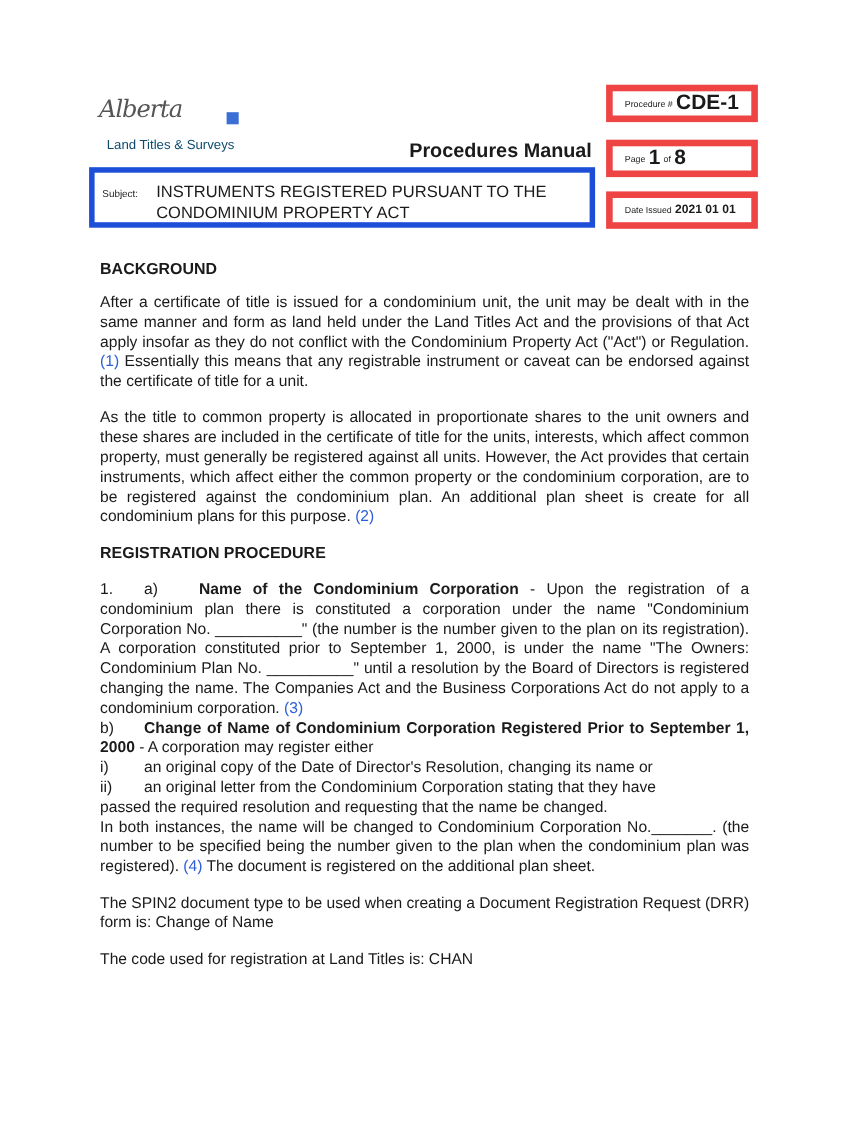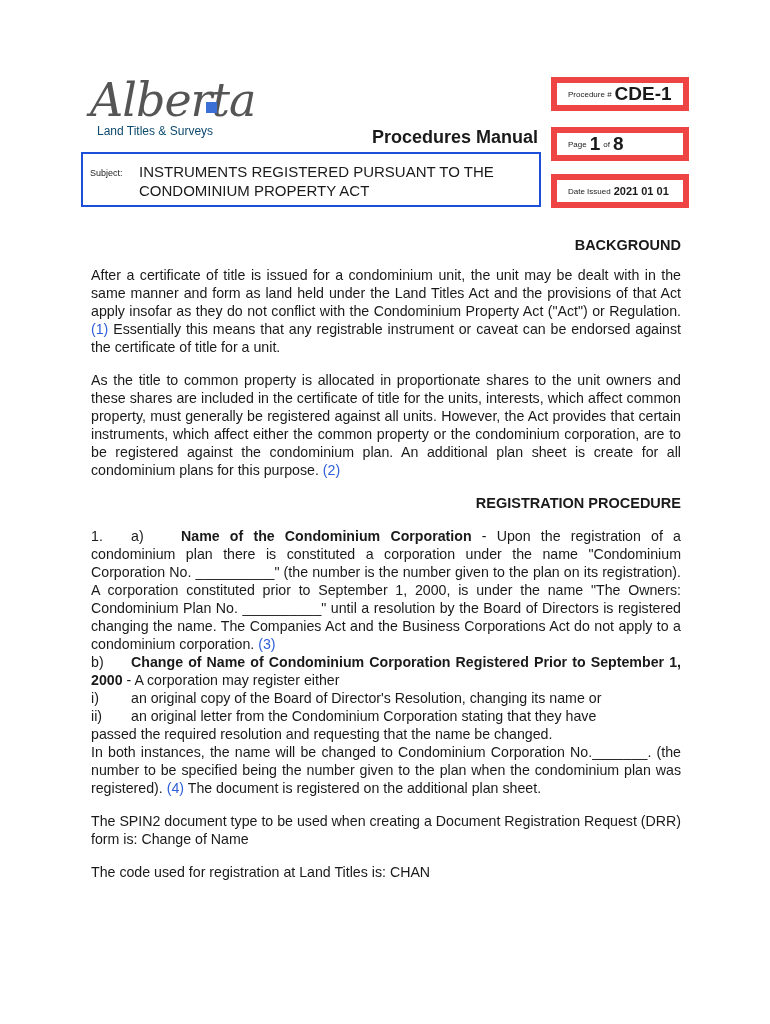--- a/index.html
+++ b/index.html
@@ -1,31 +1,31 @@
 <!DOCTYPE html>
 <html><head>
 <meta charset="utf-8">
 <style>
   html, body { margin: 0; padding: 0; background: #ffffff; }
   body { width: 770px; height: 1024px; position: relative; overflow: hidden;
          font-family: "Liberation Sans", sans-serif; color: #1a1a1a; }
   .abs { position: absolute; }
   .logo { left: 90px; top: 80px; width: 140px; height: 45px; }
-  .logo-word { font-family: "DejaVu Serif", serif; font-style: italic; font-size: 46px; color: #555; letter-spacing: -1px; line-height: 40px; }
+  .logo-word { font-family: "DejaVu Serif", serif; font-style: italic; font-size: 22px; color: #555; letter-spacing: -1px; line-height: 40px; }
   .logo-mark { position: absolute; left: 116px; top: 22px; width: 11px; height: 11px; background: #3b6fd6; }
   .dept { left: 97px; top: 124px; font-size: 12px; color: #0c4a6e; }
   .manual-title { left: 372px; top: 127px; font-size: 18px; font-weight: bold; }
-  .subject-box { left: 81px; top: 152px; width: 460px; height: 55px; border: 2px solid #1d4ed8; box-sizing: border-box; }
+  .subject-box { left: 81px; top: 152px; width: 460px; height: 55px; border: 5px solid #1d4ed8; box-sizing: border-box; }
   .subject-label { position: absolute; left: 7px; top: 14px; font-size: 9px; }
   .subject-text { position: absolute; left: 56px; top: 8px; font-size: 15px; font-weight: normal; line-height: 19px; }
   .meta-box { left: 551px; width: 138px; height: 34px; border: 6px solid #ef4444; box-sizing: border-box; font-size: 8px; padding-left: 11px; display: flex; align-items: center; gap: 3px; }
   .meta-box b { font-size: 19px; }
   .meta-box .big { font-size: 11px; text-align: right; }
   .content { left: 91px; top: 236px; width: 590px; font-size: 14.2px; line-height: 18px; }
-  h2 { font-size: 14.5px; font-weight: bold; margin: 0 0 12px 0; line-height: 18px; text-align: right; }
+  h2 { font-size: 14.5px; font-weight: bold; margin: 0 0 12px 0; line-height: 18px; }
   p { margin: 0 0 15px 0; text-align: justify; }
   .ref { color: #2e5fd8; }
   .tabbed { display: inline-block; width: 40px; }
   .tabbed2 { display: inline-block; width: 30px; }
   .nomargin { margin-bottom: 0; }
 </style>
 </head>
 <body>
 
 <div class="abs logo">
@@ -59,19 +59,19 @@
 </div>
 
 <div class="abs content">
   <h2>BACKGROUND</h2>
   <p><span>After a certificate of title is issued for a condominium unit, the unit may be dealt with in the same manner and form as land held under the Land Titles Act and the provisions of that Act apply insofar as they do not conflict with the Condominium Property Act ("Act") or Regulation. </span><span class="ref">(1)</span><span>  Essentially this means that any registrable instrument or caveat can be endorsed against the certificate of title for a unit.</span></p>
   <p><span>As the title to common property is allocated in proportionate shares to the unit owners and these shares are included in the certificate of title for the units, interests, which affect common property, must generally be registered against all units.  However, the Act provides that certain instruments, which affect either the common property or the condominium corporation, are to be registered against the condominium plan.  An additional plan sheet is create for all condominium plans for this purpose. </span><span class="ref">(2)</span></p>
 
   <h2 style="margin-bottom:15px;">REGISTRATION PROCEDURE</h2>
   <p class="nomargin"><span class="tabbed">1.</span><span class="tabbed2" style="width:50px;">a)</span><b>Name of the Condominium Corporation</b><span> - Upon the registration of a condominium plan there is constituted a corporation under the name "Condominium Corporation No. __________" (the number is the number given to the plan on its registration).  A corporation constituted prior to September 1, 2000, is under the name "The Owners:  Condominium Plan No. __________" until a resolution by the Board of Directors is registered changing the name.  The Companies Act and the Business Corporations Act do not apply to a condominium corporation. </span><span class="ref">(3)</span></p>
   <p class="nomargin"><span class="tabbed">b)</span><b>Change of Name of Condominium Corporation Registered Prior to September 1, 2000</b><span> - A corporation may register either</span></p>
-  <div><span class="tabbed">i)</span><span>an original copy of the Board of Director's Resolution, changing its name or</span></div>
+  <div><span class="tabbed">i)</span><span>an original copy of the Date of Director's Resolution, changing its name or</span></div>
   <div><span class="tabbed">ii)</span><span>an original letter from the Condominium Corporation stating that they have</span></div>
   <div>passed the required resolution and requesting that the name be changed.</div>
   <p><span>In both instances, the name will be changed to Condominium Corporation No._______. (the number to be specified being the number given to the plan when the condominium plan was registered). </span><span class="ref">(4)</span><span>  The document is registered on the additional plan sheet.</span></p>
   <p>The SPIN2 document type to be used when creating a Document Registration Request (DRR) form is: Change of Name</p>
   <p>The code used for registration at Land Titles is: CHAN</p>
 </div>
 
 </body></html>

